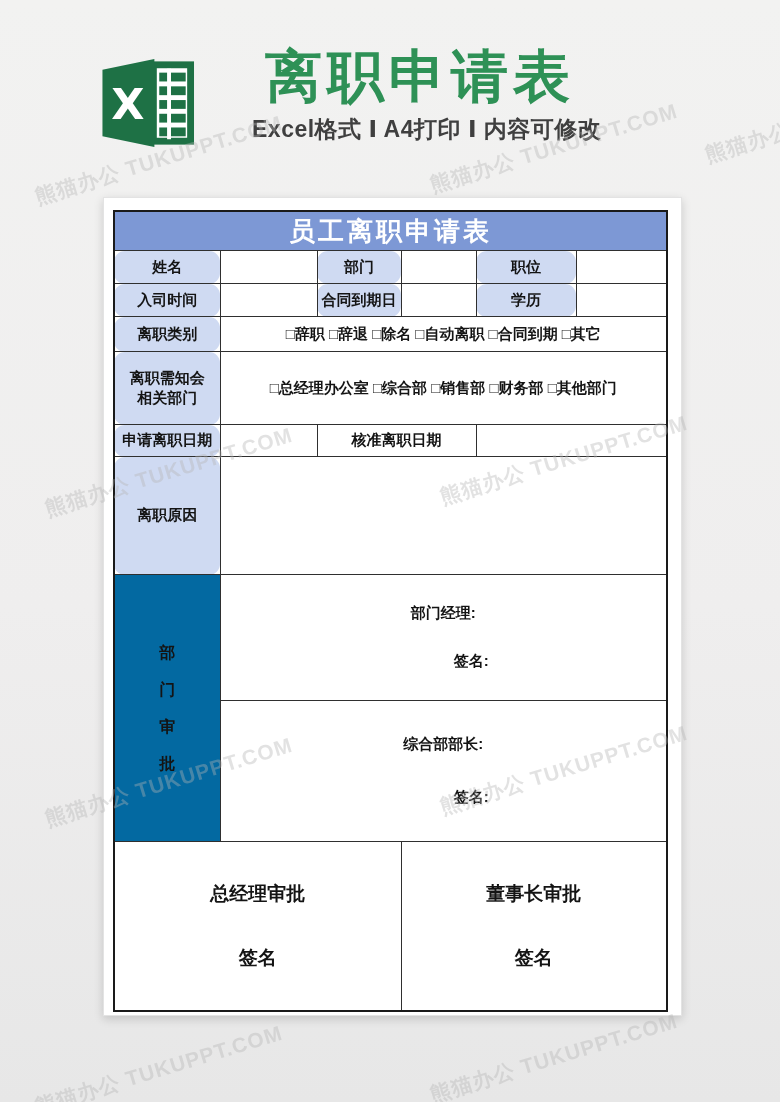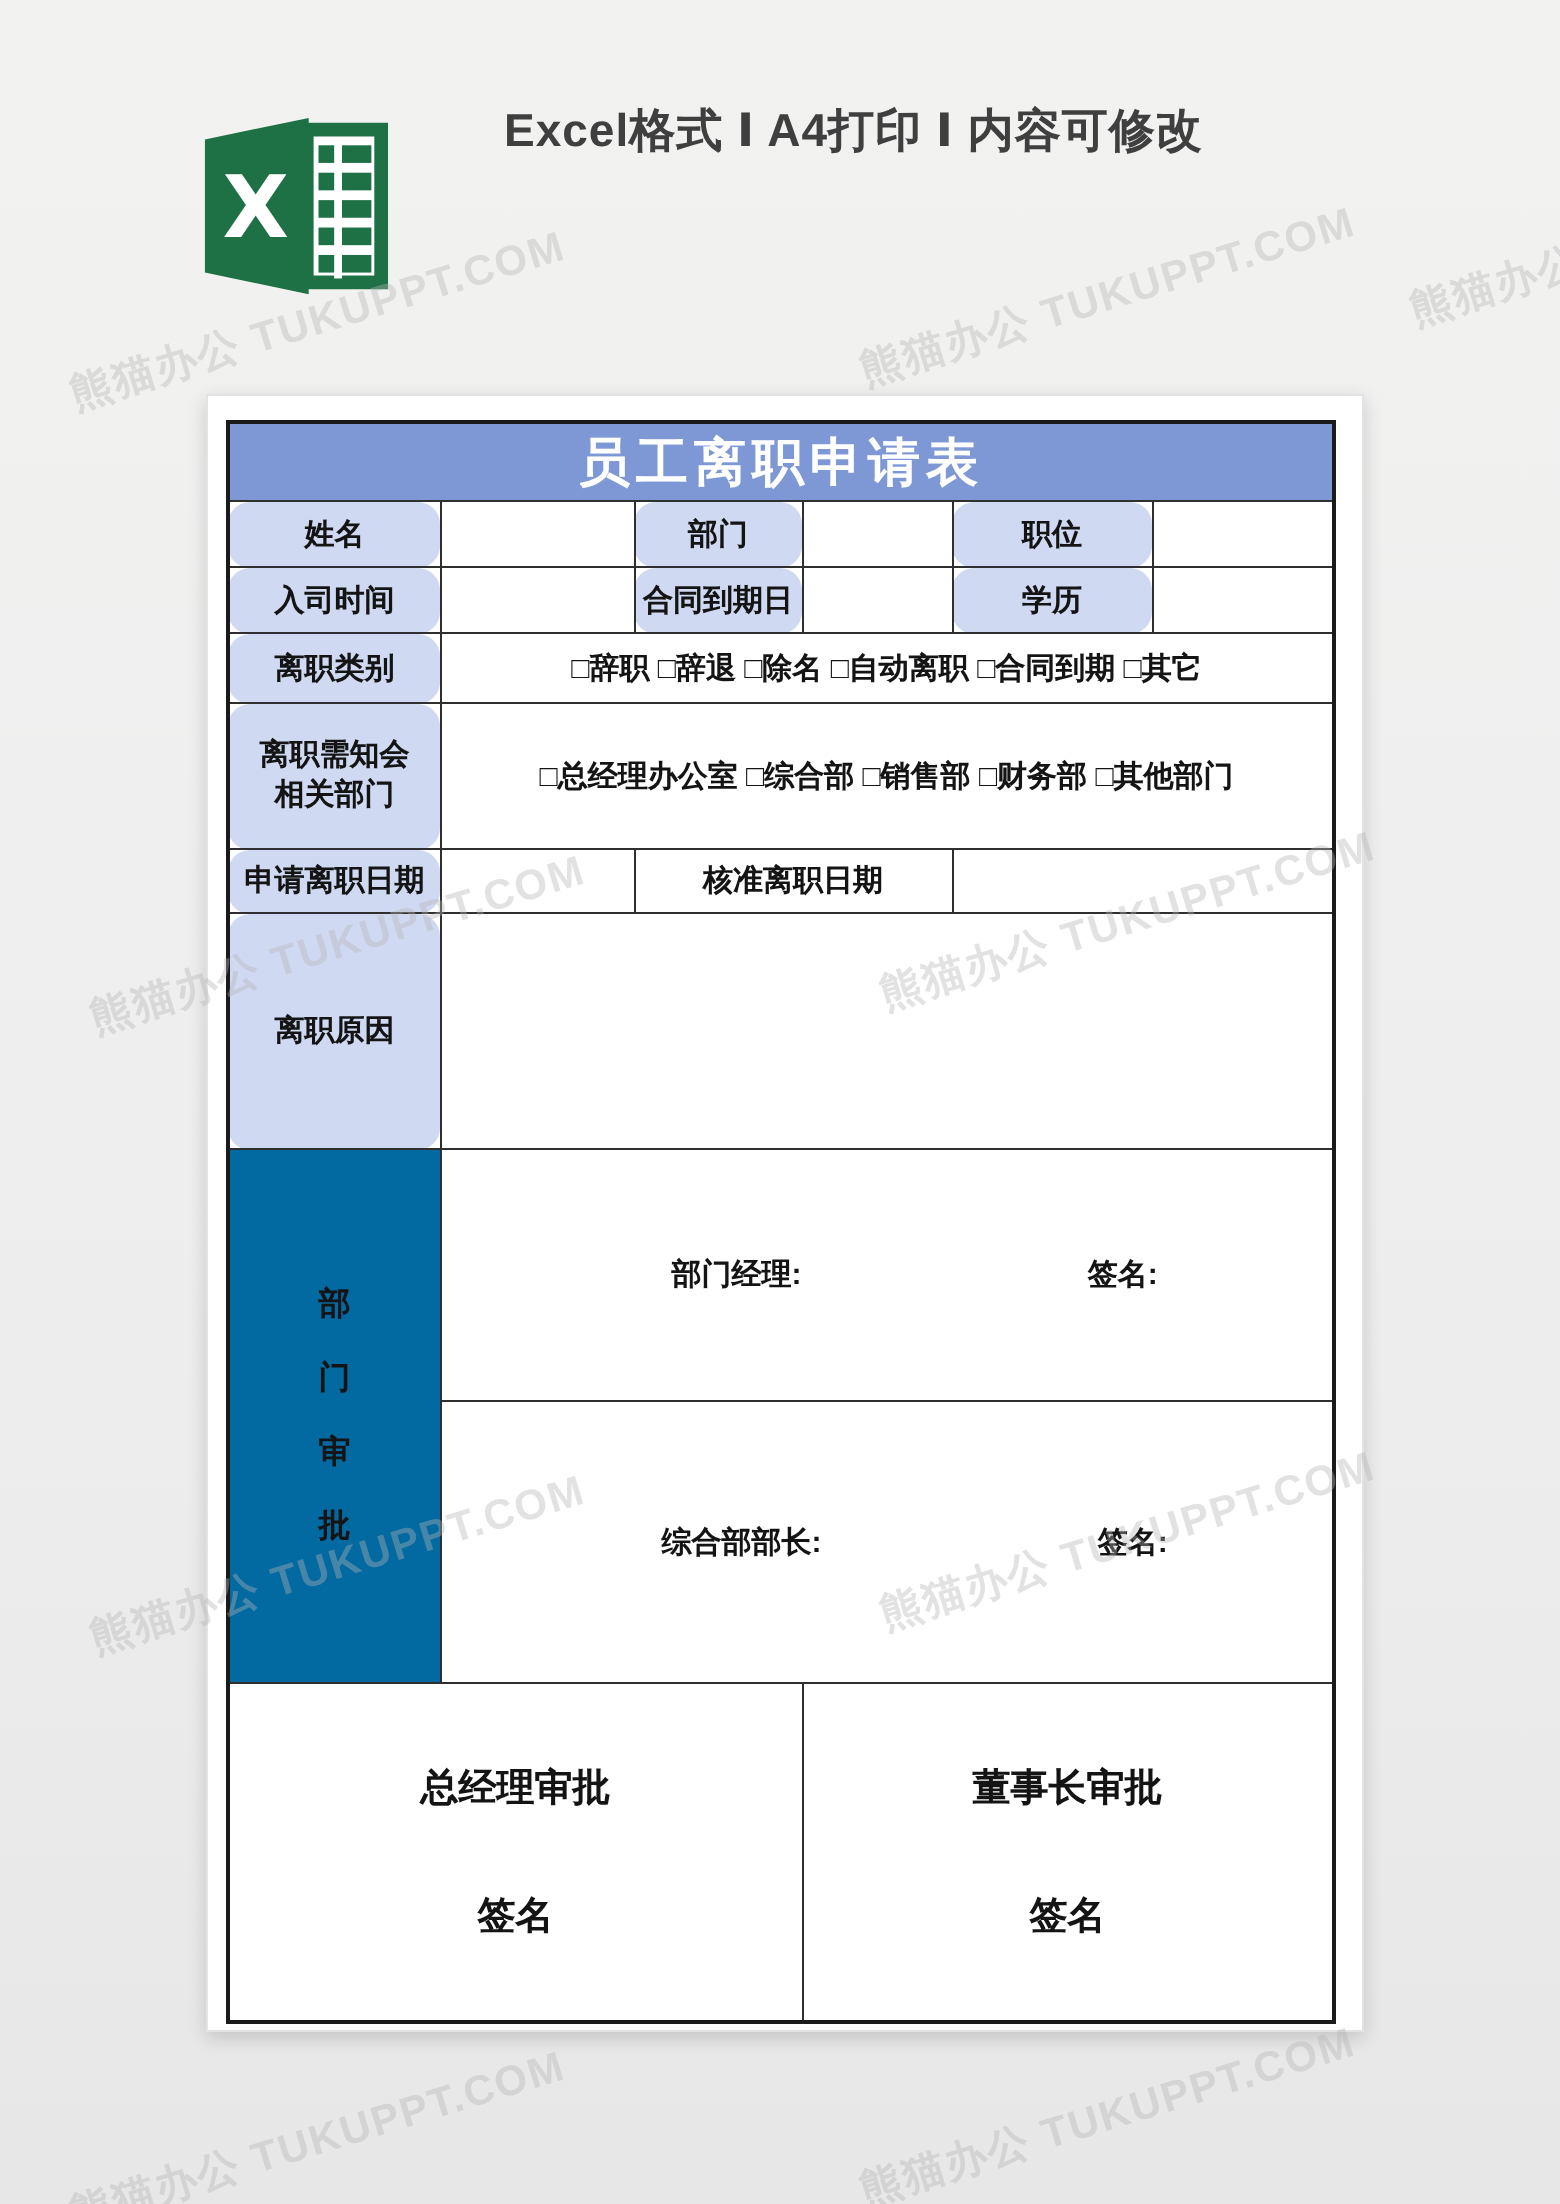--- a/index.html
+++ b/index.html
@@ -65,21 +65,21 @@
   tr.h-r8 td{height:140px;}
   tr.h-r9 td{height:168px;}
   .opts{font-size:14.5px;letter-spacing:0;}
   .two-line div{line-height:20px;}
   .vert-cell{background:#0369a1;}
   .vert-inner{
     width:17px;margin:0 auto;line-height:37px;font-size:16px;
     word-break:break-all;white-space:normal;letter-spacing:0;
   }
   .appr{
-    display:flex;justify-content:space-evenly;
+    display:flex;flex-direction:column;justify-content:space-evenly;
     height:100%;align-items:center;
   }
   .appr .sign{transform:translateX(28px);}
   .final{
     display:flex;flex-direction:column;justify-content:space-evenly;
     height:100%;align-items:center;font-size:19px;
   }
 </style>
 </head>
 <body>
@@ -108,20 +108,21 @@
           <rect x="62" y="45" width="27" height="9"></rect>
           <rect x="62" y="59" width="27" height="9"></rect>
           <rect x="62" y="73" width="27" height="9"></rect>
         </g>
         <rect x="70" y="13" width="4" height="72" fill="#ffffff"></rect>
         <polygon points="4,14 57,3 57,93 4,82" fill="#1e7145"></polygon>
         <text x="30" y="64" text-anchor="middle" font-family="DejaVu Sans, sans-serif" font-size="44" font-weight="bold" fill="#ffffff">X</text>
       </svg>
     </div>
     <div class="hdr-text">
+      <h1 class="hdr-title">离职申请表</h1>
       <div class="hdr-sub">Excel格式 Ⅰ A4打印 Ⅰ 内容可修改</div>
     </div>
   </div>
 
   <div class="paper">
     <table class="form">
       <colgroup>
         <col style="width:106px">
           <col style="width:97px">
           <col style="width:84px">

